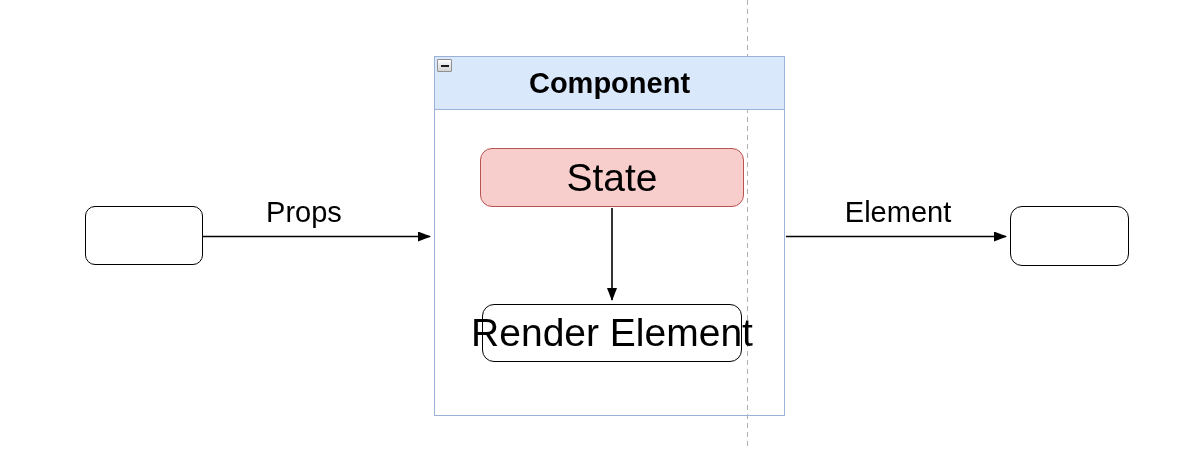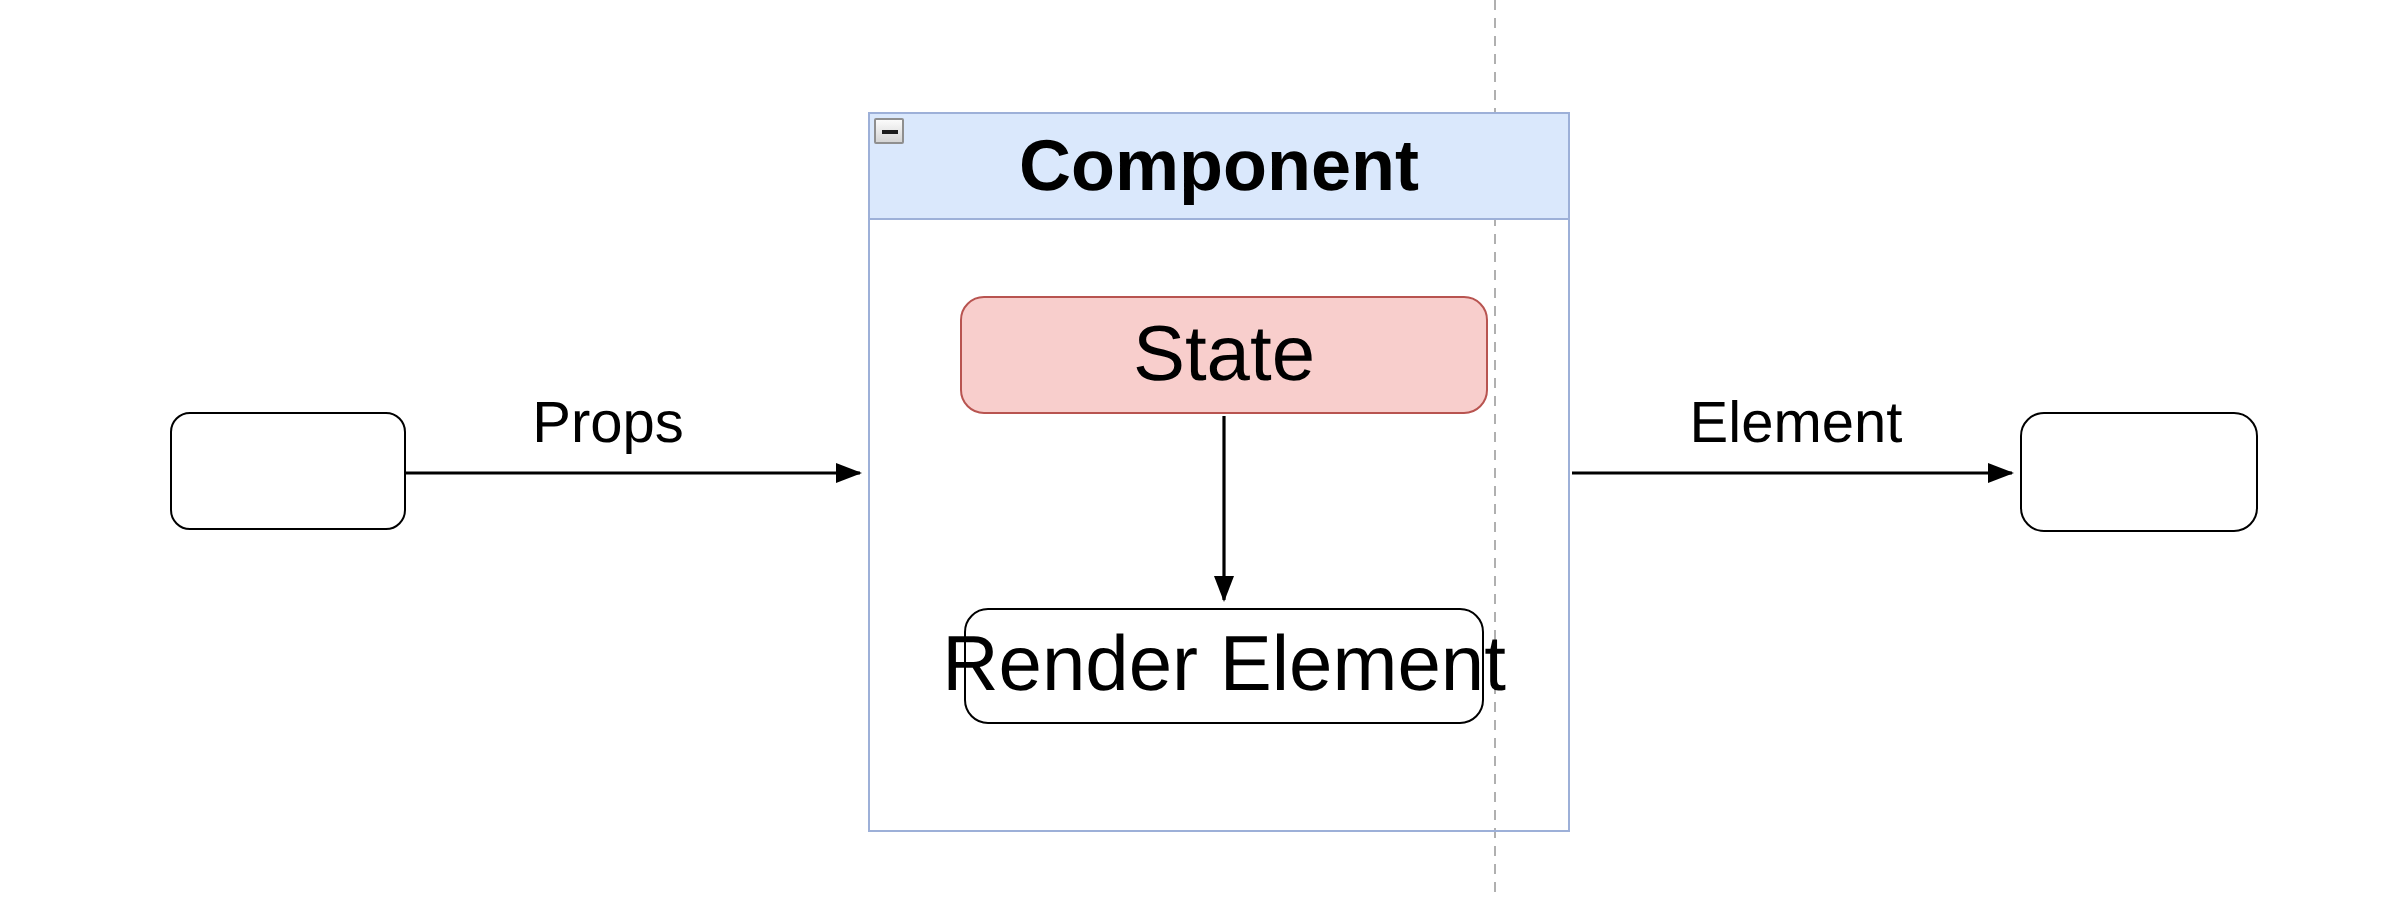--- a/index.html
+++ b/index.html
@@ -77,21 +77,21 @@
   }
   .container-header {
     position: relative;
     height: 53px;
     background: var(--container-fill, #dae8fc);
     border-bottom: 1.5px solid var(--container-stroke, #9db0d8);
     display: flex;
     align-items: center;
     justify-content: center;
     font-weight: bold;
-    font-size: 36px;
+    font-size: 29px;
   }
   .collapse-btn {
     position: absolute;
     left: 2px; top: 2px;
     width: 15px; height: 13px;
     background: linear-gradient(#fbfbfb, #d5d5d5);
     border: 1px solid #8f8f8f;
     border-radius: 1px;
     display: flex;
     align-items: center;

